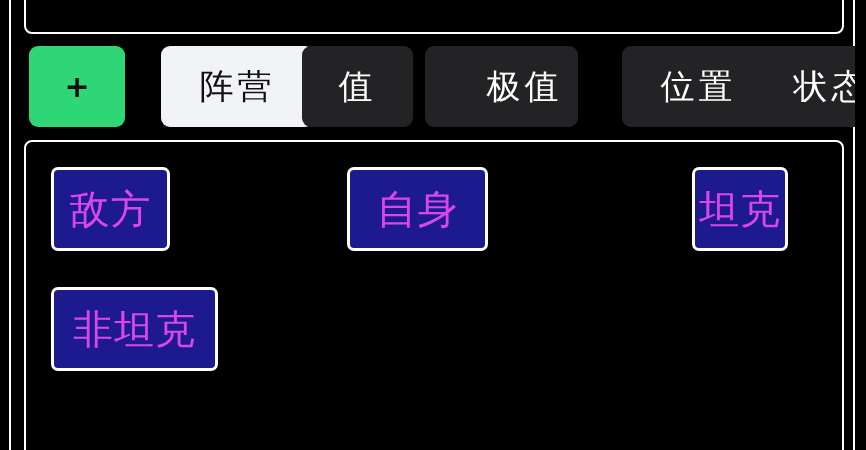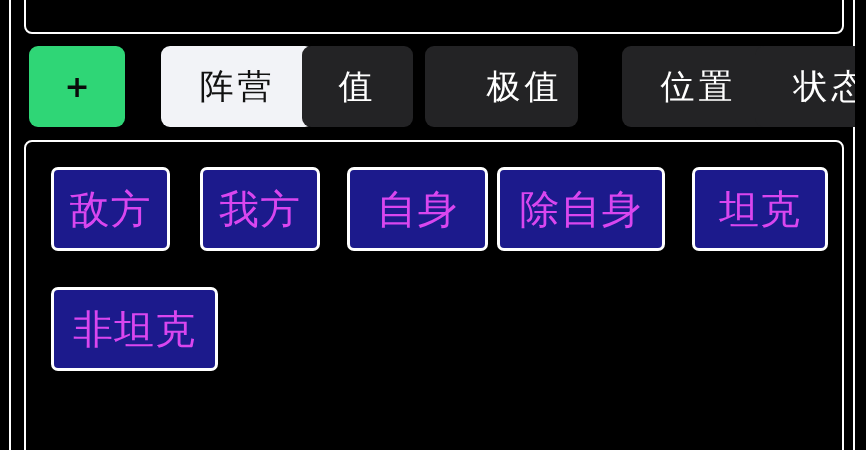--- a/index.html
+++ b/index.html
@@ -122,30 +122,24 @@
     </div>
     <div class="tab" style="left:726px;width:153px;">
       <span>状态</span>
     </div>
   </div>
 
   <div class="bottom-panel">
     <div class="tag" style="left:25px;top:25px;width:119px;">
       <span>敌方</span>
     </div>
-    <div class="tag" style="left:174px;top:25px;width:120px;">
-      <span>我方</span>
-    </div>
     <div class="tag" style="left:321px;top:25px;width:141px;">
       <span>自身</span>
     </div>
-    <div class="tag" style="left:471px;top:25px;width:168px;">
-      <span>除自身</span>
-    </div>
-    <div class="tag" style="left:666px;top:25px;width:136px;">
+    <div class="tag" style="left:666px;top:25px;width:96px;">
       <span>坦克</span>
     </div>
     <div class="tag" style="left:25px;top:145px;width:167px;">
       <span>非坦克</span>
     </div>
   </div>
 
 </div>
 
 </body></html>

